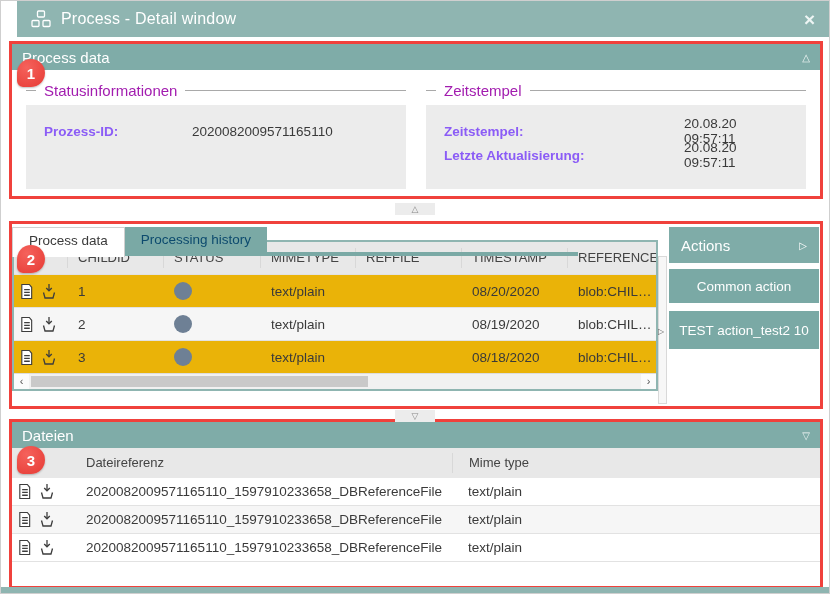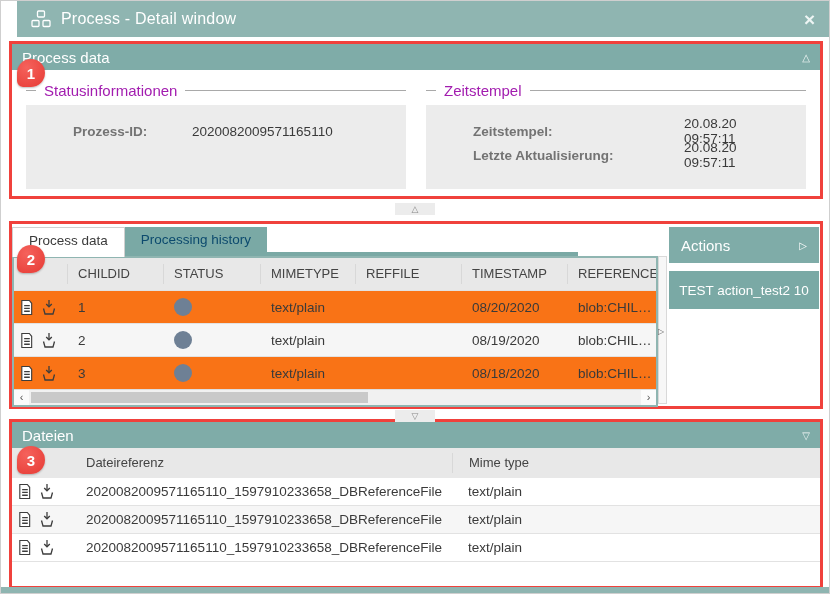--- a/index.html
+++ b/index.html
@@ -36,36 +36,36 @@
   .fgroup{flex:1;min-width:0;}
   .legend-row{display:flex;align-items:center;gap:8px;font-size:15px;color:#a21caf;}
   .legend-line{height:1px;background:#a9a9a9;}
   .legend-line.short{width:10px;flex:none;}
   .legend-line.long{flex:1;}
   .fgroup-body{background:#ECECEC;margin-top:6px;height:84px;padding:14px 18px;box-sizing:border-box;
     display:grid;grid-auto-rows:24px;align-items:center;}
   .frow{display:grid;align-items:center;}
   .g1 .frow{grid-template-columns:148px 1fr;}
   .g2 .frow{grid-template-columns:240px 1fr;}
-  .flabel{font-weight:bold;font-size:13.5px;color:#737373;margin-left:29px;}
+  .flabel{font-weight:bold;font-size:13.5px;color:#8b5cf6;}
   .fvalue{font-size:13.5px;color:#3a3a3a;}
   .status-dot{width:18px;height:18px;border-radius:50%;}
   
   .splitter{position:absolute;left:0;right:0;display:flex;justify-content:center;z-index:5;}
   #splitter1{top:202px;}
   #splitter2{top:409px;}
   .splitter-btn{width:40px;height:12px;background:#ECECEC;color:#8a8a8a;font-size:9px;
     line-height:12px;text-align:center;cursor:row-resize;}
   
   .tabs{position:absolute;left:0;top:3px;height:25px;display:flex;z-index:2;}
   .tab{padding:0 16px;line-height:25px;font-size:13.5px;cursor:pointer;}
   .tab.active{background:#fff;color:#3a3a3a;border:1px solid #d0d0d0;border-bottom:none;height:29px;}
   .tab.inactive{background:#7AA9A5;color:#0c4a6e;}
   .tabs-underline{position:absolute;left:0;top:28px;width:566px;height:4px;background:#7AA9A5;z-index:1;}
-  .ptable{position:absolute;left:0;top:32px;width:646px;border:2px solid #8FB5B1;box-sizing:border-box;background:#f97316;}
+  .ptable{position:absolute;left:0;top:16px;width:646px;border:2px solid #8FB5B1;box-sizing:border-box;background:#eab308;}
   .pgrid-row{display:grid;grid-template-columns:54px 96px 97px 95px 106px 106px 1fr;align-items:center;}
   .pgrid-head{height:32px;background:#E8E8E8;}
   .pgrid-head .hcell{font-size:13px;color:#444;padding-left:10px;border-right:1px solid #d8d8d8;
     height:20px;line-height:20px;white-space:nowrap;overflow:hidden;}
   .pgrid-head .hcell.first{border-right:1px solid #d8d8d8;}
   .pgrid-head .hcell.last{border-right:none;}
   .prow{height:32px;border-top:1px solid #e2e2e2;cursor:pointer;}
   .prow.alt{background:#f6f6f6;}
   .cell{font-size:13.5px;color:#3a3a3a;padding-left:10px;white-space:nowrap;overflow:hidden;text-overflow:ellipsis;}
   .icon-cell{display:flex;align-items:center;gap:7px;padding-left:5px;}
@@ -266,20 +266,23 @@
 
     <div class="expander">
       <span class="tri">▷</span>
     </div>
 
     <div class="actions">
       <div class="actions-header">
         <span>Actions</span>
         <span class="chev">▷</span>
       </div>
+      <div class="action-btn">
+        <span>Common action</span>
+      </div>
       <div class="action-btn second">
         <span>TEST action_test2 10</span>
       </div>
     </div>
 
   </div>
 
   <div class="splitter" id="splitter2">
     <div class="splitter-btn">
       <span>▽</span>

